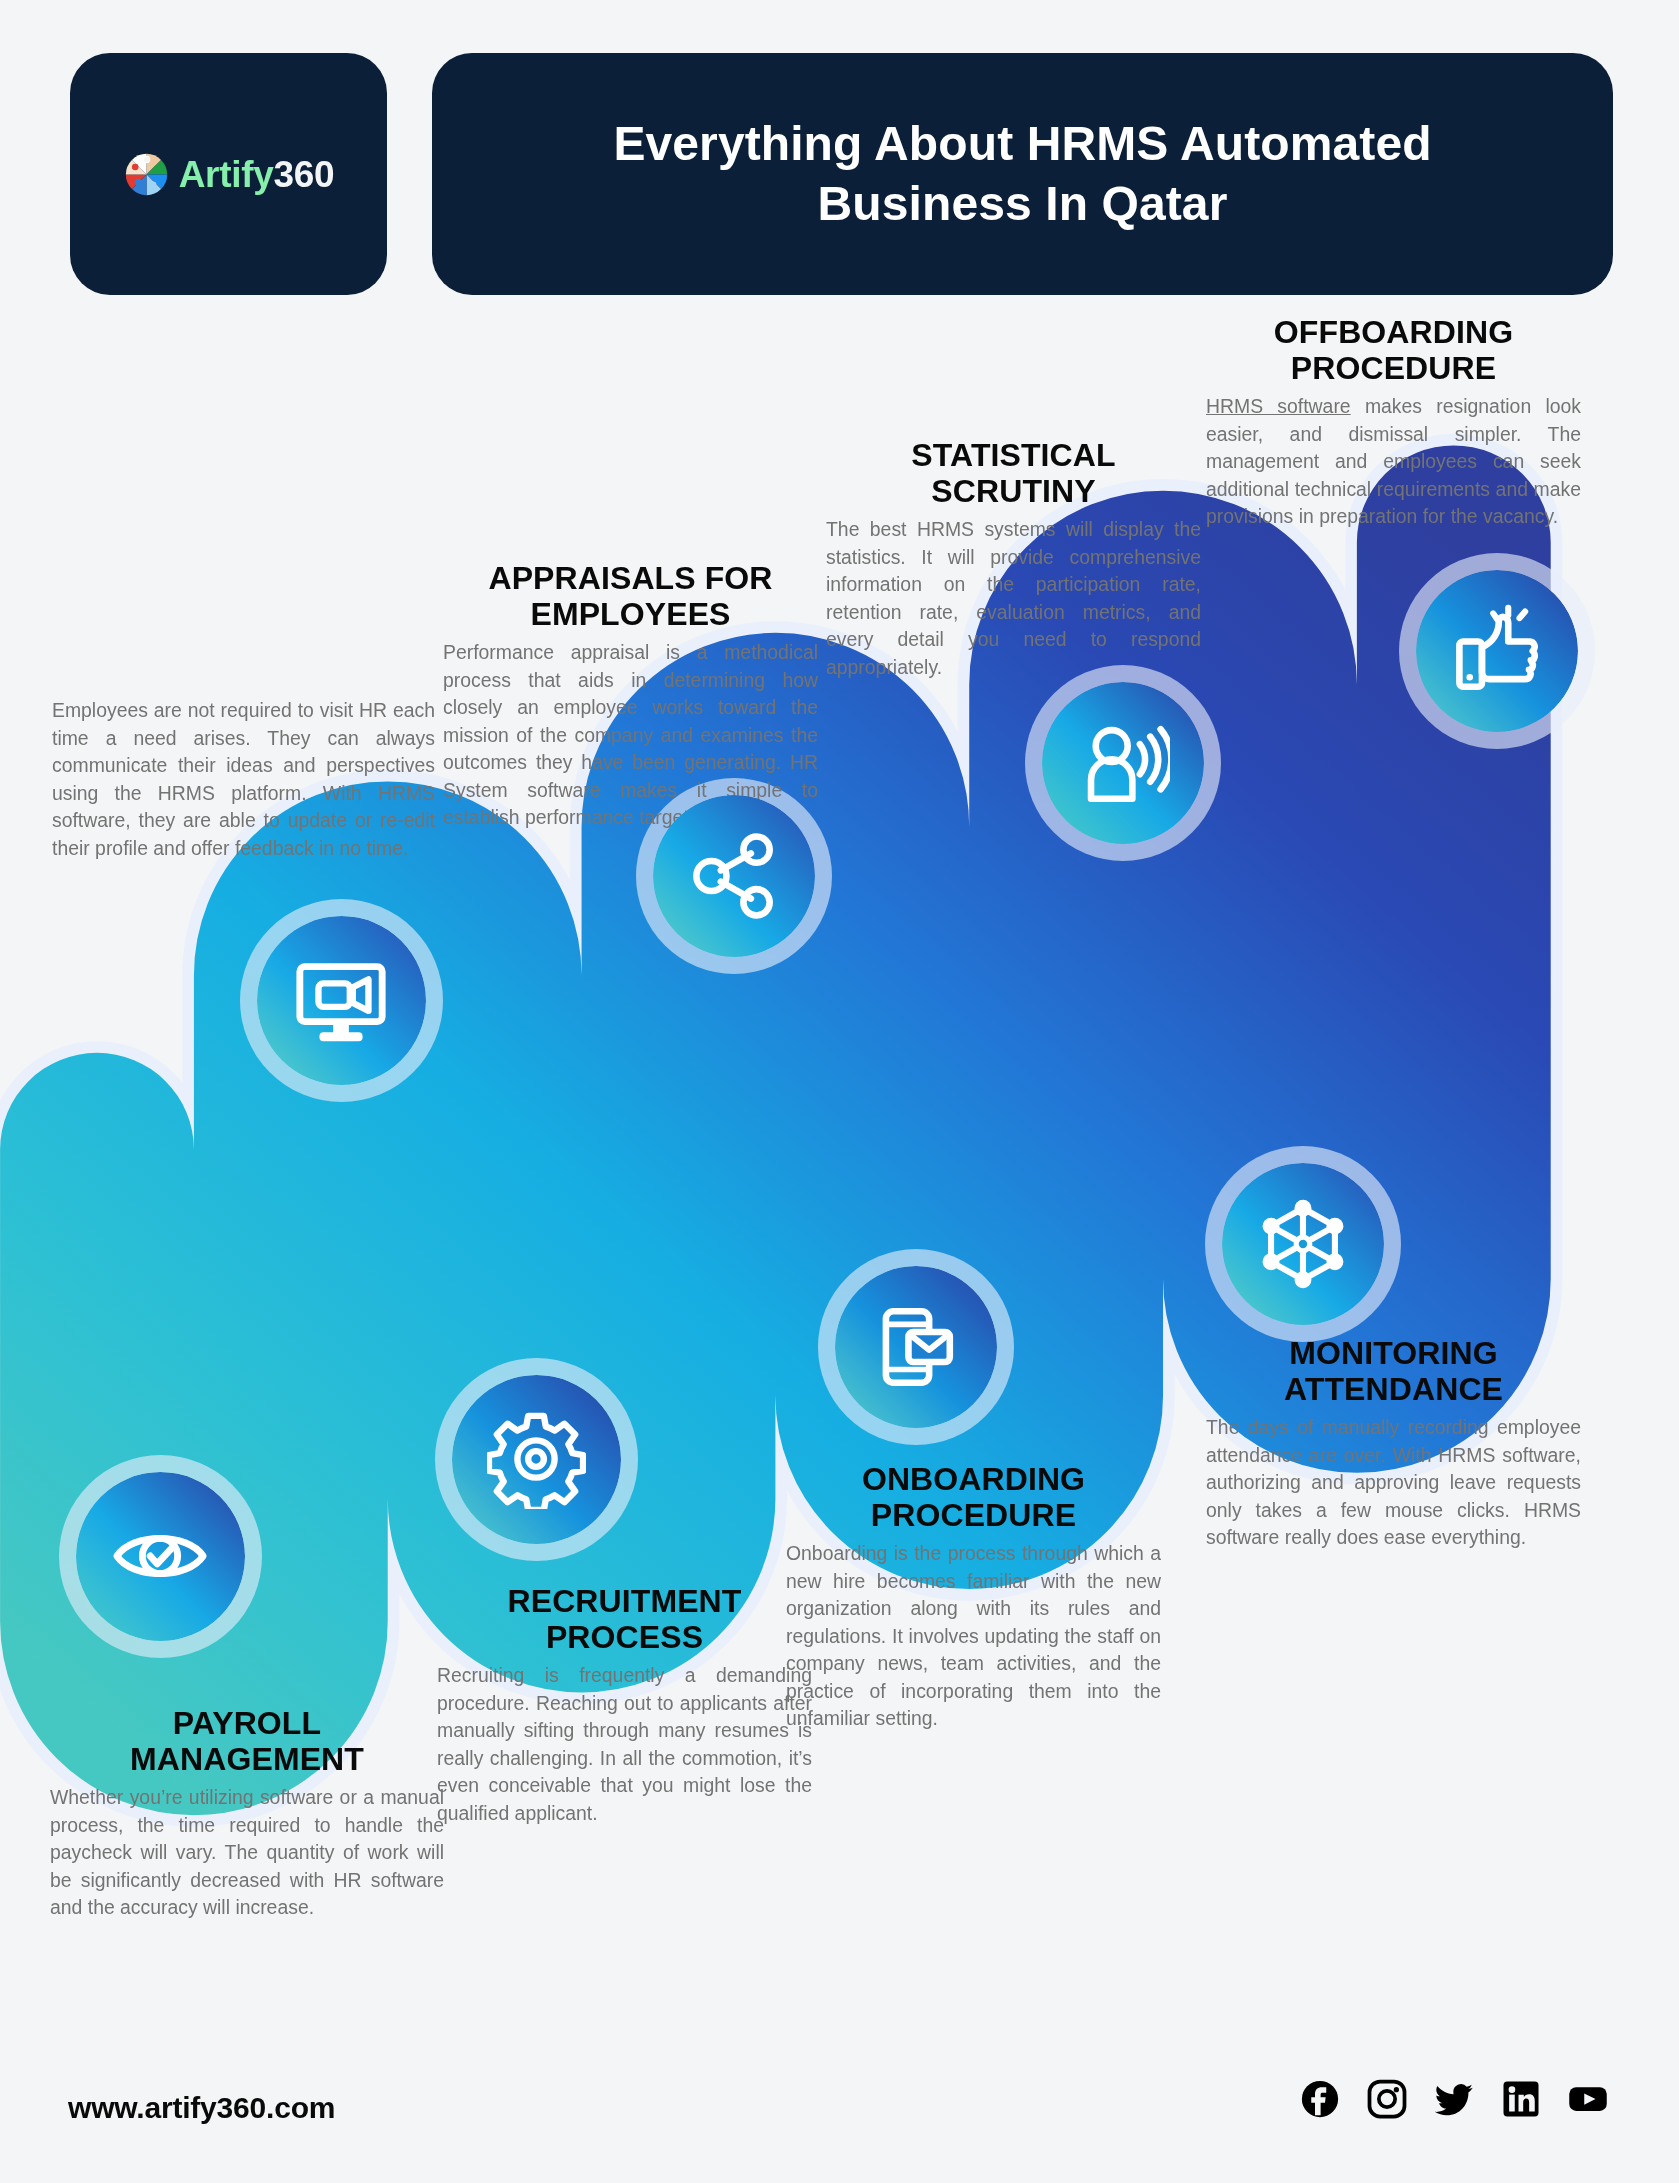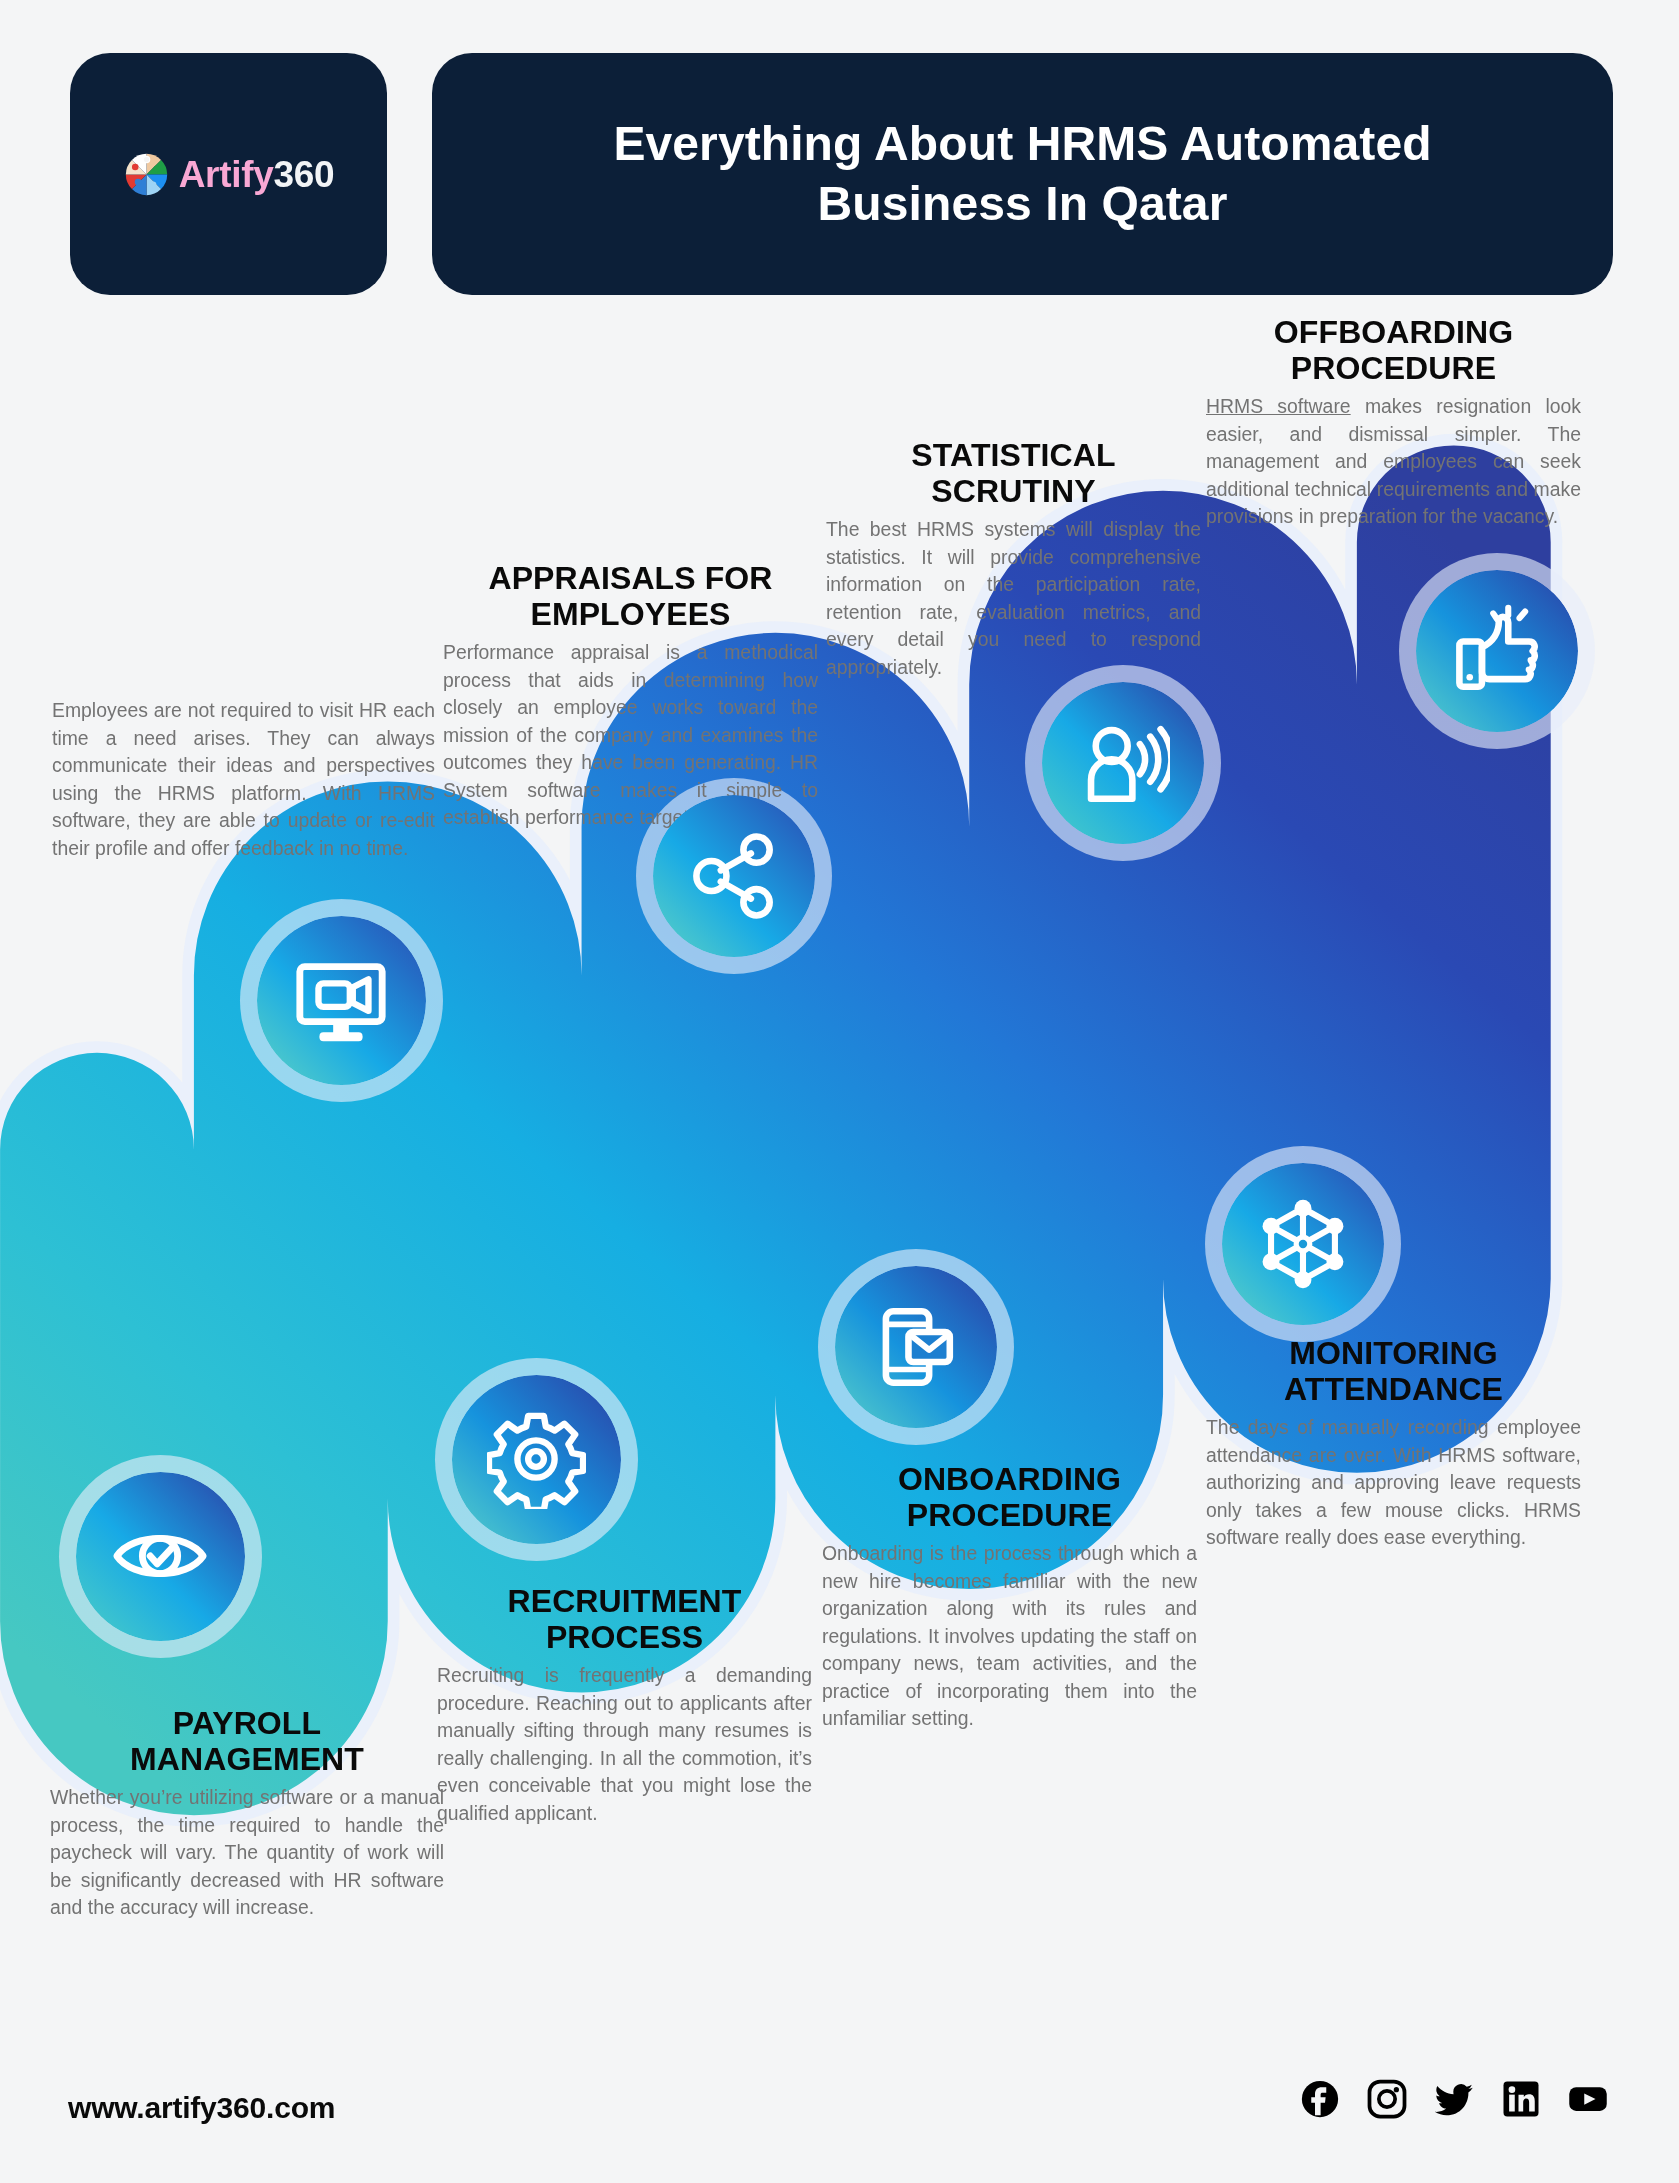--- a/index.html
+++ b/index.html
@@ -57,21 +57,21 @@
     flex: 0 0 auto;
   }
 
   .logo-text {
     font-size: 37px;
     font-weight: 800;
     letter-spacing: -0.3px;
     line-height: 1;
     white-space: nowrap;
   }
-  .logo-text .artify { color: #f9a8d4; }
+  .logo-text .artify { color: #86efac; }
   .logo-text .threesixty { color: #f2f4f6; }
 
   #title-card {
     position: absolute;
     left: 432px;
     top: 53px;
     width: 1181px;
     height: 242px;
     background: #0c1f38;
     border-radius: 40px;
@@ -435,21 +435,21 @@
   </div>
 
   <div class="block" style="left:443px; top:561px; width:375px;">
     <h2>
       <span>APPRAISALS FOR</span><br>
       <span>EMPLOYEES</span>
     </h2>
     <p>Performance appraisal is a methodical process that aids in determining how closely an employee works toward the mission of the company and examines the outcomes they have been generating. HR System software makes it simple to establish performance targets.</p>
   </div>
 
-  <div class="block" style="left:822px; top:1462px; width:375px;">
+  <div class="block" style="left:786px; top:1462px; width:375px;">
     <h2>
       <span>ONBOARDING</span><br>
       <span>PROCEDURE</span>
     </h2>
     <p>Onboarding is the process through which a new hire becomes familiar with the new organization along with its rules and regulations. It involves updating the staff on company news, team activities, and the practice of incorporating them into the unfamiliar setting.</p>
   </div>
 
   <div class="block" style="left:1206px; top:1336px; width:375px;">
     <h2>
       <span>MONITORING</span><br>

